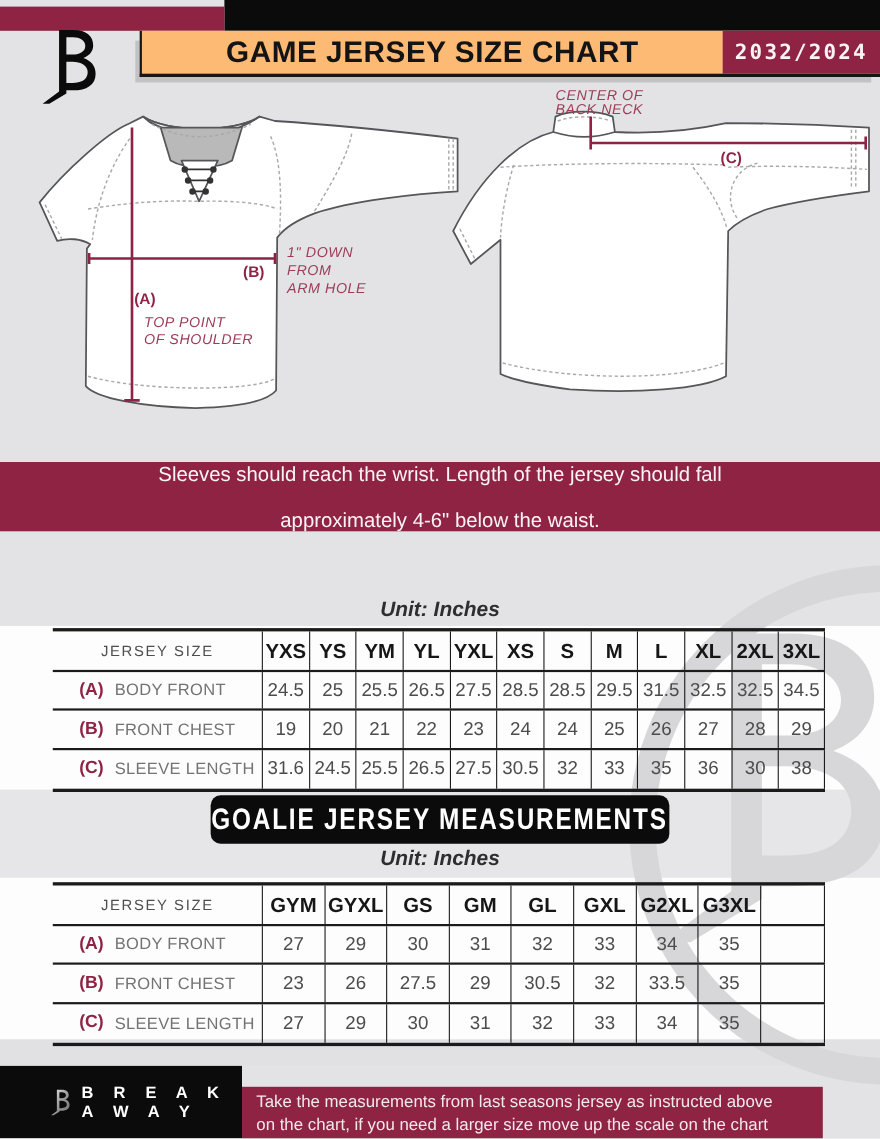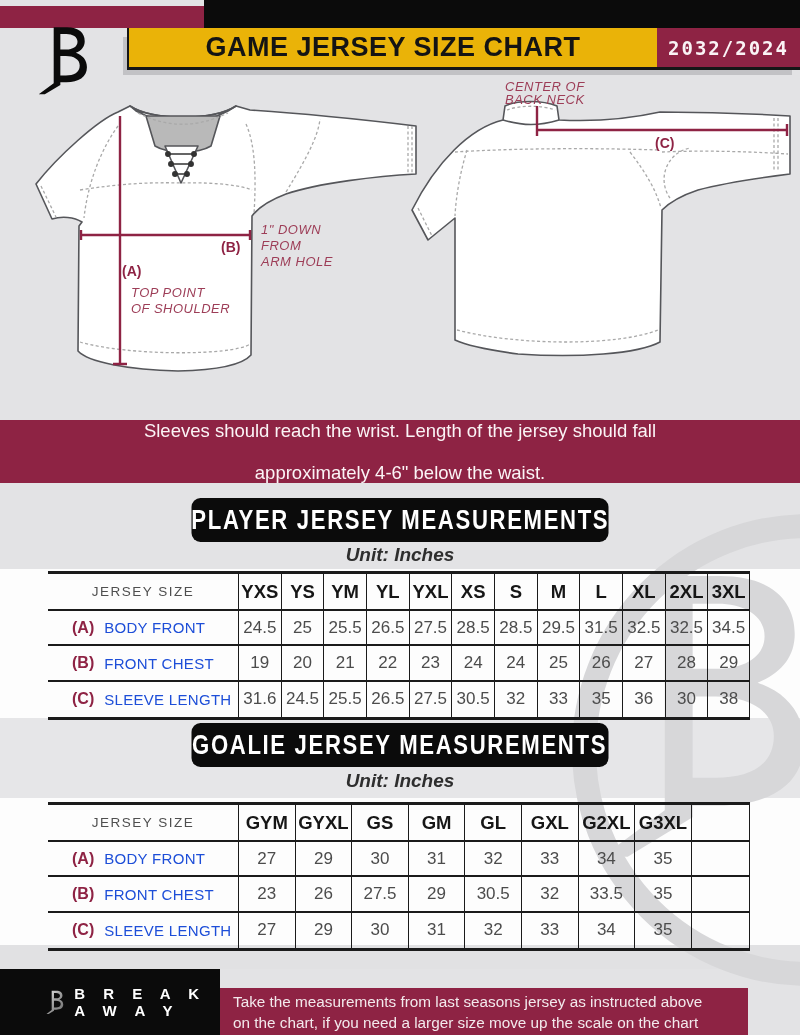--- a/index.html
+++ b/index.html
@@ -17,21 +17,21 @@
   .z-white1{top:569px;height:149px;background:#fdfdfd;}
   .z-gray2{top:718px;height:80px;background:#e6e6e8;}
   .z-white2{top:798px;height:147px;background:#fdfdfd;}
   .z-gray3{top:945px;height:24px;background:#e1e1e3;}
 
   .watermark{position:absolute;left:540px;top:498px;}
 
   
   .topbar-black{position:absolute;left:204px;top:0;width:596px;height:28px;background:#0b0b0b;}
   .topbar-maroon{position:absolute;left:0;top:6px;width:204px;height:22px;background:var(--accent);}
-  .titleband{position:absolute;left:127px;top:28px;width:673px;height:42px;background:#eab308;
+  .titleband{position:absolute;left:127px;top:28px;width:673px;height:42px;background:#fdba74;
              border-left:2px solid #161616;border-bottom:3px solid #161616;
              box-shadow:-6px 7px 0 -2px #c2c2c5;display:flex;align-items:center;}
   .title{flex:1;text-align:center;font-size:27px;font-weight:800;color:#141414;letter-spacing:.5px;}
   .yearbox{width:143px;height:100%;background:var(--accent);display:flex;align-items:center;justify-content:center;}
   .year{font-family:"DejaVu Sans Mono",monospace;font-weight:bold;font-size:19px;letter-spacing:2px;color:#faf3f5;}
   .logo{position:absolute;left:31px;top:24px;}
 
   
   .jersey{position:absolute;}
   .jersey text{font-family:"Liberation Sans",sans-serif;}
@@ -65,21 +65,21 @@
   .t-goalie .trow{grid-template-columns:190px repeat(8,56.6px) 1fr;}
   .cell{display:flex;align-items:center;justify-content:center;border-left:1.6px solid #1b1b1b;
         font-size:17px;color:#4c4c4c;}
   .cell:first-child{border-left:none;}
   .cell:last-child{border-right:1.6px solid #1b1b1b;}
   .hcell{font-weight:bold;font-size:18.5px;color:#161616;}
   .hsize{font-size:13.5px;color:#4f4f4f;letter-spacing:1.5px;font-weight:normal;}
   .cell.label{justify-content:flex-start;padding-left:24px;}
   .cell.label.hsize{justify-content:center;padding-left:0;}
   .rk{color:var(--accent);font-weight:800;font-size:16px;margin-right:10px;}
-  .rl{font-size:15px;color:#1d4ed8;letter-spacing:.3px;}
+  .rl{font-size:15px;color:#737373;letter-spacing:.3px;}
 
   
   .footer-black{position:absolute;left:0;top:969px;width:220px;height:66px;background:#0b0b0b;
                 display:flex;align-items:center;}
   .footer-maroon{position:absolute;left:220px;top:988px;width:528px;height:66px;background:var(--accent);
                  padding:4px 10px 0 13px;}
   .footer-maroon div{color:#f3e9ec;font-size:15.3px;line-height:20.5px;white-space:nowrap;}
   .brand{color:#fff;font-weight:bold;font-size:15px;letter-spacing:7px;margin-left:9px;}
   .footer-logo{margin-left:44px;}
 </style>
@@ -187,23 +187,20 @@
     <text class="cap-it" x="107" y="13">CENTER OF</text>
     <text class="cap-it" x="107" y="26">BACK NECK</text>
     <text class="cap-b" x="257" y="70">(C)</text>
   </svg>
 
   <div class="banner">
     <div>Sleeves should reach the wrist. Length of the jersey should fall</div>
     <div>approximately 4-6" below the waist.</div>
   </div>
 
-  <div class="pill pill-player">
-    <span>PLAYER JERSEY MEASUREMENTS</span>
-  </div>
   <div class="unit unit-player">Unit: Inches</div>
   <div class="mtable t-player">
       <div class="trow thead">
         <div class="cell label hsize">JERSEY SIZE</div>
         <div class="cell hcell">YXS</div>
         <div class="cell hcell">YS</div>
         <div class="cell hcell">YM</div>
         <div class="cell hcell">YL</div>
         <div class="cell hcell">YXL</div>
         <div class="cell hcell">XS</div>

